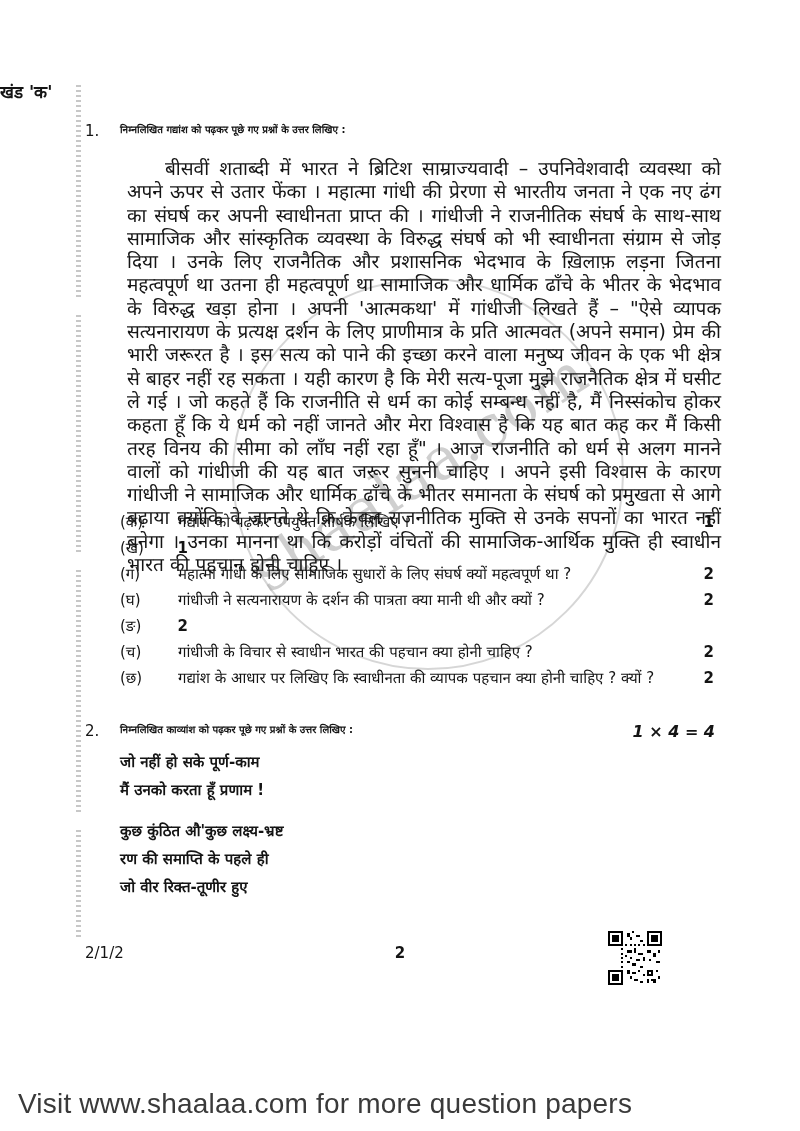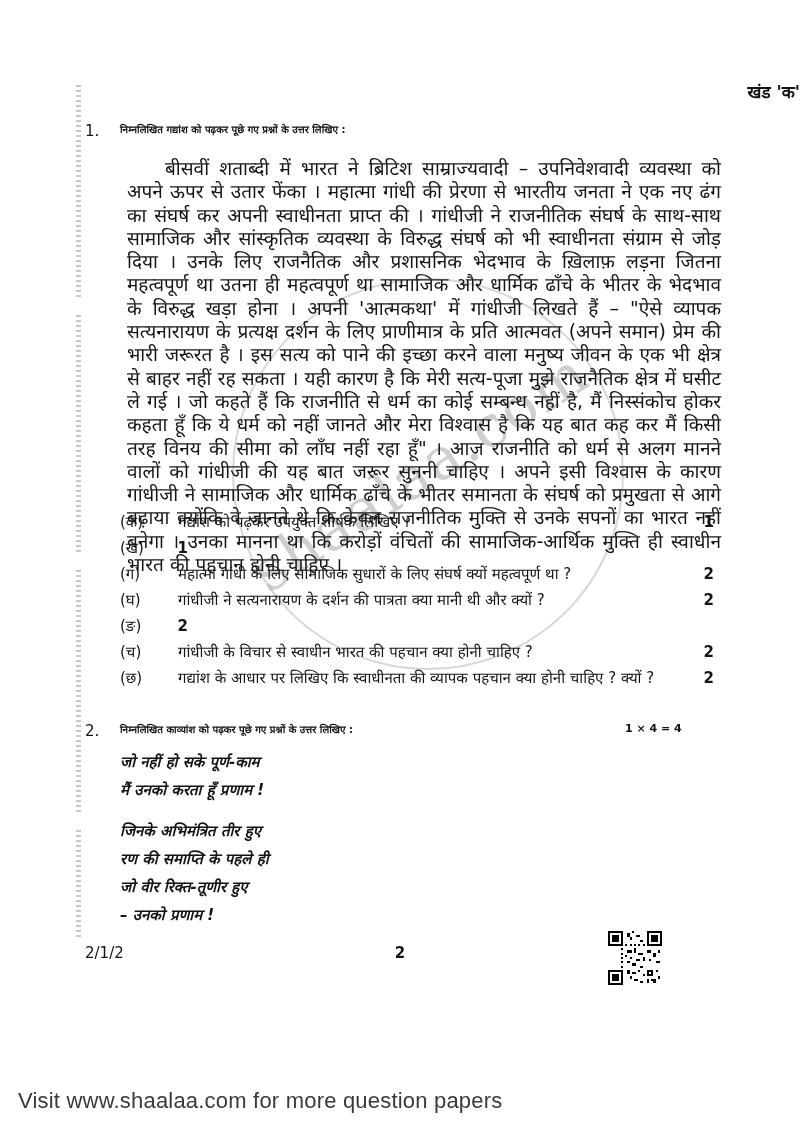--- a/index.html
+++ b/index.html
@@ -25,54 +25,54 @@
   .wm-text{
     position:absolute;left:150px;top:438px;width:540px;text-align:center;
     transform:rotate(-33deg);transform-origin:center;
     font-size:58px;letter-spacing:2px;color:rgba(168,168,168,.55);z-index:0;
     font-family:"DejaVu Serif","Liberation Serif",serif;
   }
 
   .content-layer{position:relative;z-index:1;}
 
   .section-title{
-    position:absolute;top:80px;left:0;width:800px;text-align:right;
+    position:absolute;top:80px;left:0;width:800px;text-align:left;
     font-weight:bold;font-size:17px;
   }
 
   .q-head{position:absolute;left:85px;width:630px;display:flex;align-items:flex-start;}
   .q1-head{top:122px;}
   .q2-head{top:722px;}
   .q-num{width:35px;flex:0 0 35px;font-size:15px;}
   .q-instr{flex:1;font-weight:bold;font-size:10px;}
-  .q-marks{flex:0 0 90px;text-align:left;font-weight:bold;font-size:11px;}
+  .q-marks{flex:0 0 90px;text-align:right;font-weight:bold;font-size:16px;font-style:italic;}
 
   .passage{
     position:absolute;top:150px;left:120px;width:594px;margin:7px;
     font-size:19px;line-height:23.3px;text-align:justify;text-indent:38px;
   }
 
   .subq-list{position:absolute;top:511px;left:120px;width:594px;}
   .subq{display:flex;height:26px;align-items:baseline;font-size:15px;}
   .subq-label{flex:0 0 42px;}
   .subq-text{flex:1;white-space:nowrap;overflow:hidden;margin-left:16px;}
   .subq-marks{flex:0 0 26px;text-align:right;font-weight:bold;}
 
   .poem{position:absolute;top:748px;left:120px;width:420px;font-weight:bold;font-size:15px;}
-  .poem-line{height:28px;line-height:28px;font-style:italic;}
+  .poem-line{height:28px;line-height:28px;}
   .poem-line:empty{height:13px;}
 
   .paper-code{position:absolute;left:85px;top:944px;font-weight:normal;font-size:15px;}
   .page-number{position:absolute;left:0;top:944px;width:800px;text-align:center;font-weight:bold;font-size:15px;}
   .qr{position:absolute;left:608px;top:931px;width:54px;height:54px;}
 
   .footer-banner{
     position:absolute;left:18px;top:1088px;width:760px;
     font-family:"Liberation Sans","DejaVu Sans",sans-serif;
-    font-size:22px;color:#3a3a3a;letter-spacing:.2px;
+    font-size:28px;color:#3a3a3a;letter-spacing:.2px;
   }
 </style>
 </head>
 <body>
 
 <div class="sheet">
 
   <div class="margin-strip strip-1"></div>
   <div class="margin-strip strip-2"></div>
   <div class="margin-strip strip-3"></div>
@@ -131,24 +131,23 @@
     <div class="q-head q2-head">
       <span class="q-num">2.</span>
       <span class="q-instr">निम्नलिखित काव्यांश को पढ़कर पूछे गए प्रश्नों के उत्तर लिखिए :</span>
       <span class="q-marks">1 × 4 = 4</span>
     </div>
 
     <div class="poem">
       <div class="poem-line">जो नहीं हो सके पूर्ण-काम</div>
       <div class="poem-line">मैं उनको करता हूँ प्रणाम !</div>
       <div class="poem-line"></div>
-      <div class="poem-line">जिनके अभिमंत्रित तीर हुए</div>
+      <div class="poem-line">कुछ कुंठित औ'कुछ लक्ष्य-भ्रष्ट</div>
       <div class="poem-line">रण की समाप्ति के पहले ही</div>
       <div class="poem-line">जो वीर रिक्त-तूणीर हुए</div>
-      <div class="poem-line">– उनको प्रणाम !</div>
     </div>
 
     <div class="paper-code">2/1/2</div>
     <div class="page-number">2</div>
 
     <svg class="qr" viewBox="0 0 25 25" shape-rendering="crispEdges" xmlns="http://www.w3.org/2000/svg">
       <rect width="25" height="25" fill="#ffffff"></rect>
       <g fill="#000000">
         <rect x="0" y="0" width="7" height="7"></rect>
           <rect x="1" y="1" width="5" height="5" fill="#ffffff"></rect>

